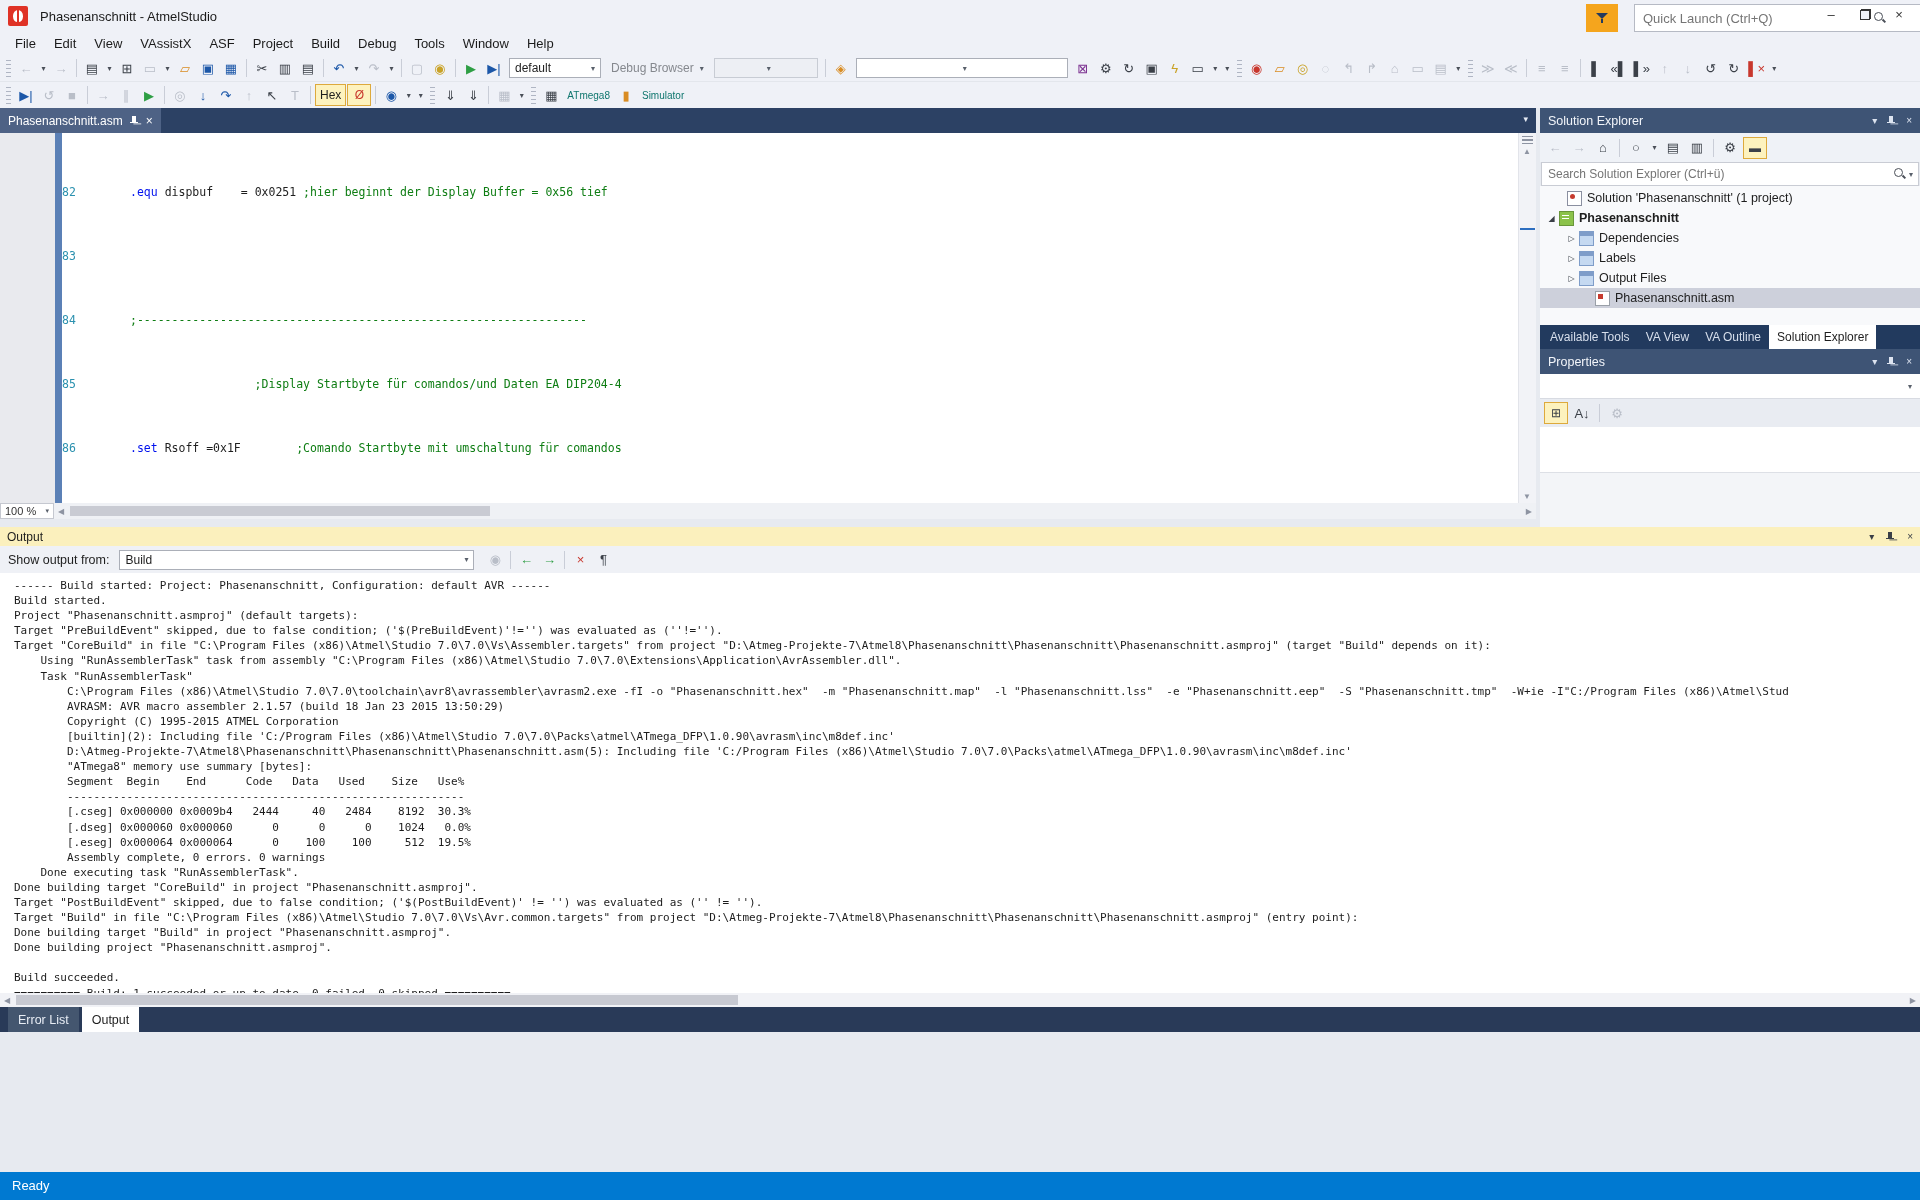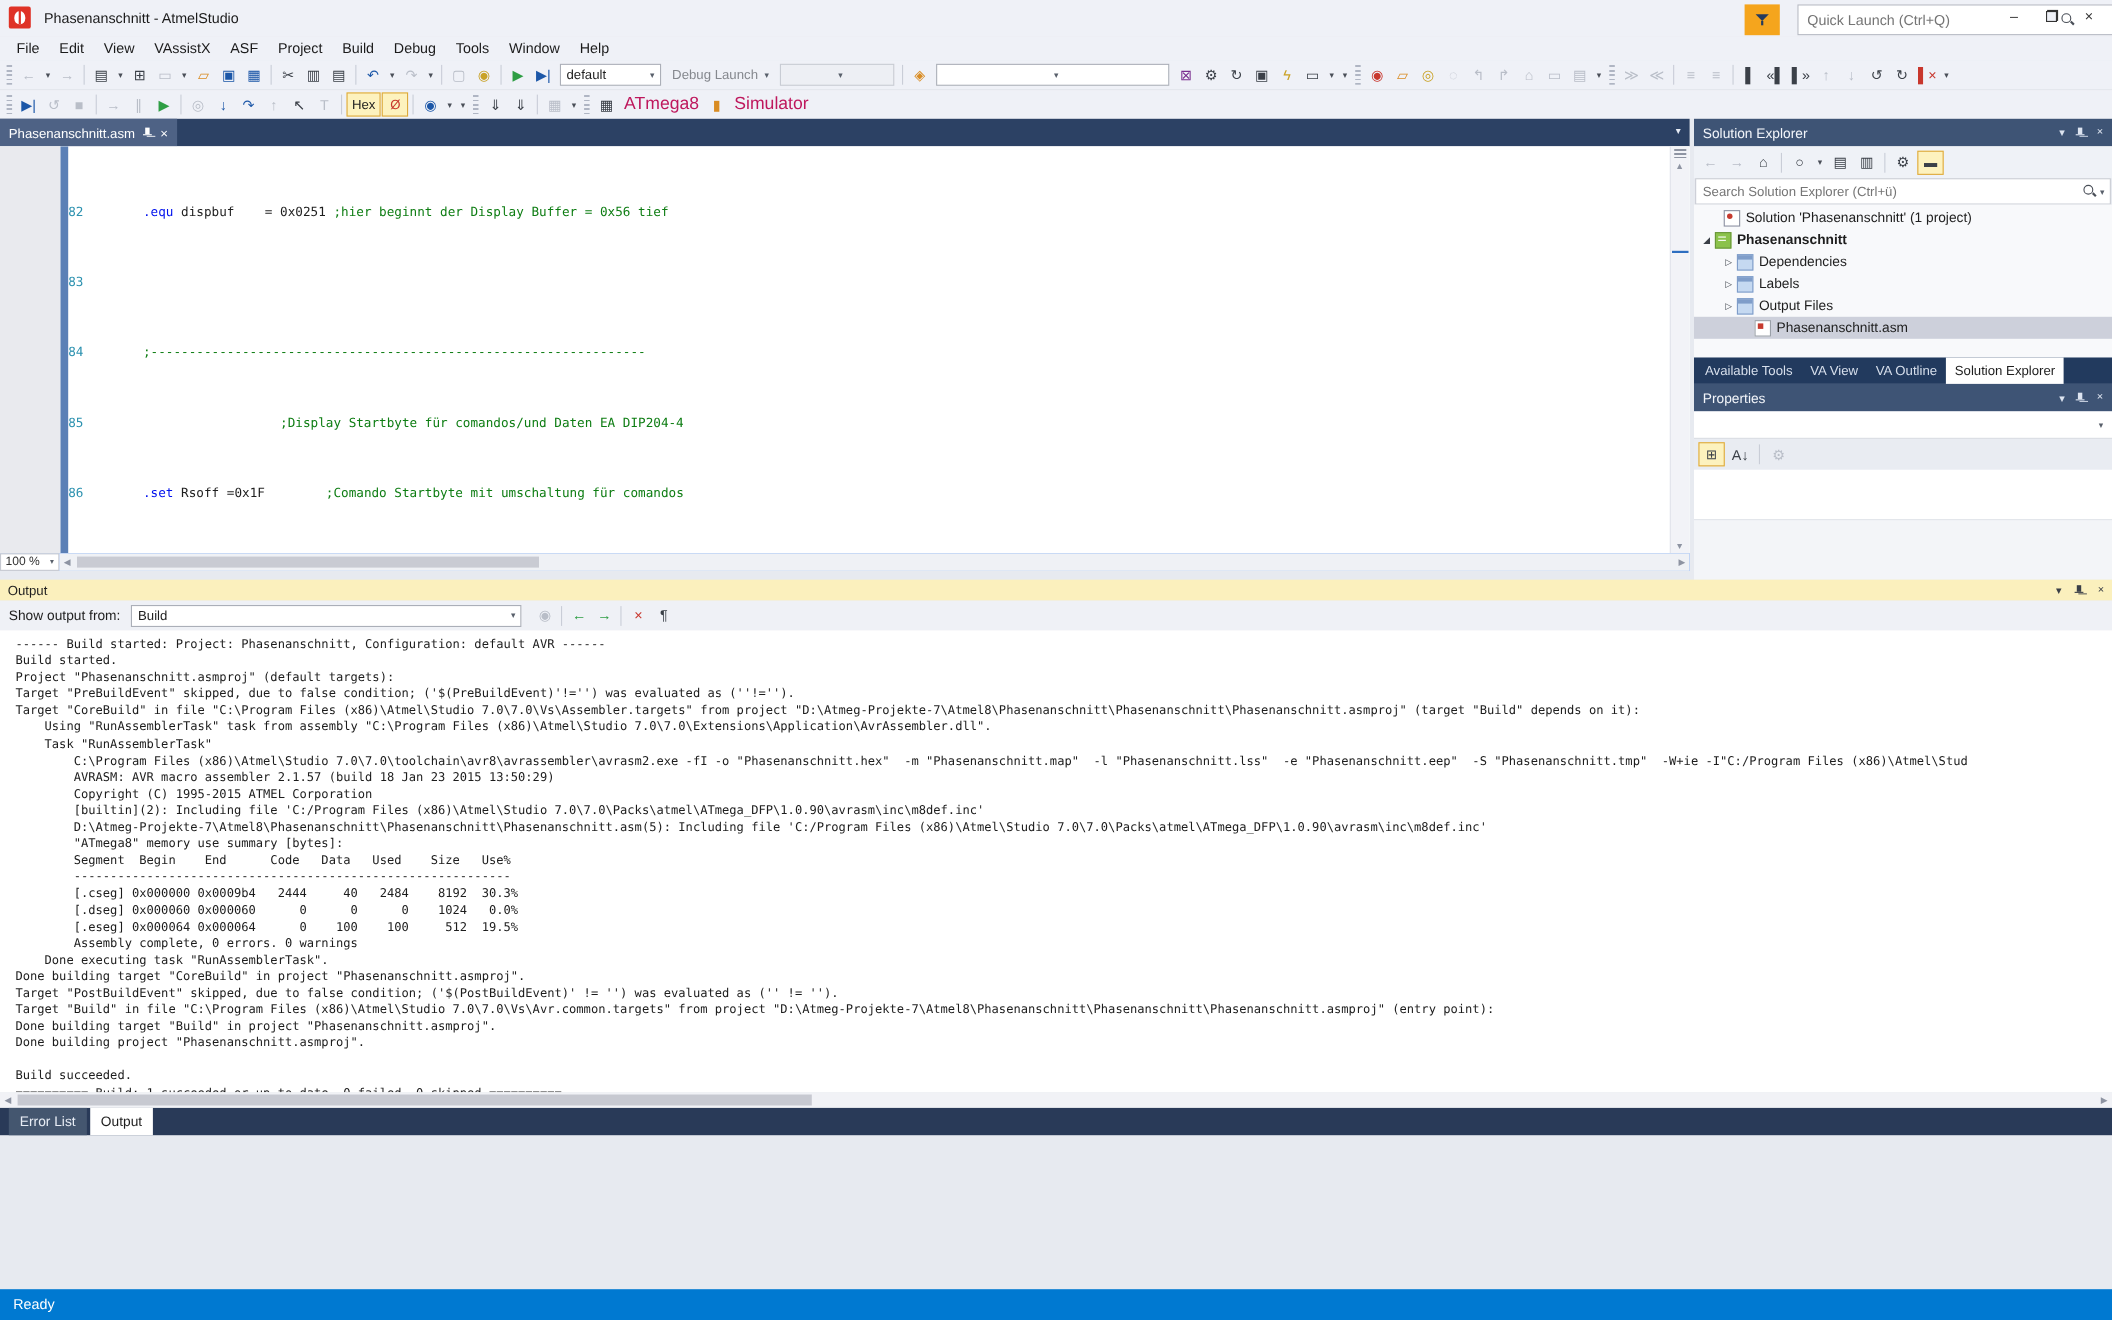--- a/index.html
+++ b/index.html
@@ -41,21 +41,21 @@
   .it.car{width:11px;height:22px;font-size:8px;color:#4A4F58;}
   .it.sep{width:1px;height:18px;background:#C9CDD7;margin:0 3px;}
   .it.handle{width:5px;height:18px;margin:0 3px;
      background:repeating-linear-gradient(0deg,#AFB5C3 0,#AFB5C3 1.5px,transparent 1.5px,transparent 4px);}
   .it.combo{height:20px;border:1px solid #ABAFB8;background:#fff;font-size:12px;padding:0 5px;margin:0 3px;box-sizing:border-box;}
   .it.combo .t{flex:1;text-align:left;color:#1E1E1E;}
   .it.combo .ca,.it.ddl .ca{font-size:8px;color:#59606B;margin-left:6px;}
   .it.combo.dis{background:#EDEFF4;border-color:#C8CCD4;}
   .it.ddl{height:20px;font-size:12px;color:#85888E;padding:0 6px;}
   .it.tgl{height:22px;min-width:24px;background:#FDF2BE;border:1px solid #DDA93C;font-size:12px;padding:0 4px;box-sizing:border-box;}
-  .it.lbl{font-size:16px;color:#be185d;padding:0 4px;align-items:center;}
+  .it.lbl{font-size:10px;color:#0f766e;padding:0 4px;align-items:center;}
   .w-def{width:92px;} .w-dis{width:104px;} .w-find{width:212px;} .w-build{width:355px;}
   .g:empty,.t:empty,.ca:empty{display:none;}
   .en{color:#3B4048;} .dis{color:#B9BEC8;} .blu{color:#1C57A8;} .grn{color:#2E9E44;}
   .red{color:#C8372D;} .org{color:#D98C23;} .gld{color:#C9A227;} .pur{color:#7A2E8F;}
   .it.tgl.red .g{color:#C8372D;}
 
   
   #editor{position:absolute;left:0;top:108px;width:1536px;height:411px;}
   #tabstrip{position:absolute;left:0;top:0;width:1536px;height:25px;background:#2C4164;display:flex;}
   #doctab{height:25px;background:#4E6285;color:#fff;display:inline-flex;align-items:center;padding:0 8px;gap:7px;font-size:12px;}
@@ -71,21 +71,21 @@
   #codelines{position:absolute;left:62px;top:3px;right:18px;font-size:11.5px;line-height:16px;white-space:pre;font-family:"DejaVu Sans Mono",monospace;}
   .cl{height:16px;}
   .ln{display:inline-block;width:52px;text-align:left;padding-right:16px;color:#2B91AF;}
   .seg.kw{color:#0011EE;} .seg.cm{color:#0E7D13;} .seg.pl{color:#1E1E1E;}
   #vscroll{position:absolute;right:0;top:0;width:17px;height:370px;background:#F2F3F7;border-left:1px solid #E2E4EA;}
   #vscroll .grip{position:absolute;left:3px;top:2px;width:11px;height:9px;
      background:repeating-linear-gradient(0deg,#8E94A2 0,#8E94A2 1.5px,transparent 1.5px,transparent 3.5px);}
   #vscroll .up{position:absolute;left:4px;top:14px;font-size:8px;color:#8E94A2;}
   #vscroll .mark{position:absolute;left:1px;top:95px;width:15px;height:2px;background:#2D6EC0;}
   #vscroll .down{position:absolute;left:4px;bottom:2px;font-size:8px;color:#8E94A2;}
-  #edbottom{position:absolute;left:0;top:395px;width:1536px;height:16px;background:#3b82f6;display:flex;align-items:flex-end;}
+  #edbottom{position:absolute;left:0;top:395px;width:1536px;height:16px;background:#7dd3fc;display:flex;align-items:flex-end;}
   #zoombox{width:54px;height:16px;background:#fff;border:1px solid #C5C8D0;box-sizing:border-box;font-size:11px;
            display:flex;align-items:center;justify-content:space-between;padding:0 4px;color:#333;}
   #zoombox .ca{font-size:7px;color:#59606B;}
   #ehtrack{flex:1;height:16px;position:relative;background:#EFF1F5;}
   #ehtrack .arrowl{position:absolute;left:4px;top:4px;font-size:8px;color:#8E94A2;}
   #ehtrack .arrowr{position:absolute;right:4px;top:4px;font-size:8px;color:#8E94A2;}
   #ehtrack .thumb{position:absolute;left:16px;top:3px;width:420px;height:10px;background:#C9CBD3;}
 
   
   #rightcol{position:absolute;left:1540px;top:108px;width:380px;height:419px;}
@@ -277,21 +277,21 @@
     <span class="it ic blu">
       <span class="g">▶|</span>
     </span>
 
     <span class="it combo w-def">
       <span class="t">default</span>
       <span class="ca">▾</span>
     </span>
 
     <span class="it ddl">
-      <span class="t">Debug Launch</span>
+      <span class="t">Debug Browser</span>
       <span class="ca">▾</span>
     </span>
 
     <span class="it combo dis w-dis">
       <span class="ca">▾</span>
     </span>
 
     <span class="it sep"></span>
 
     <span class="it ic org">

